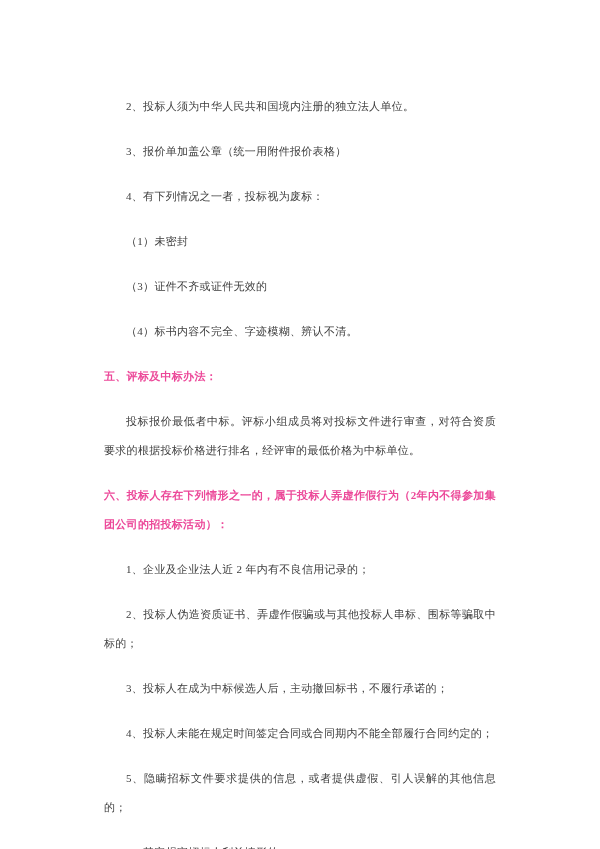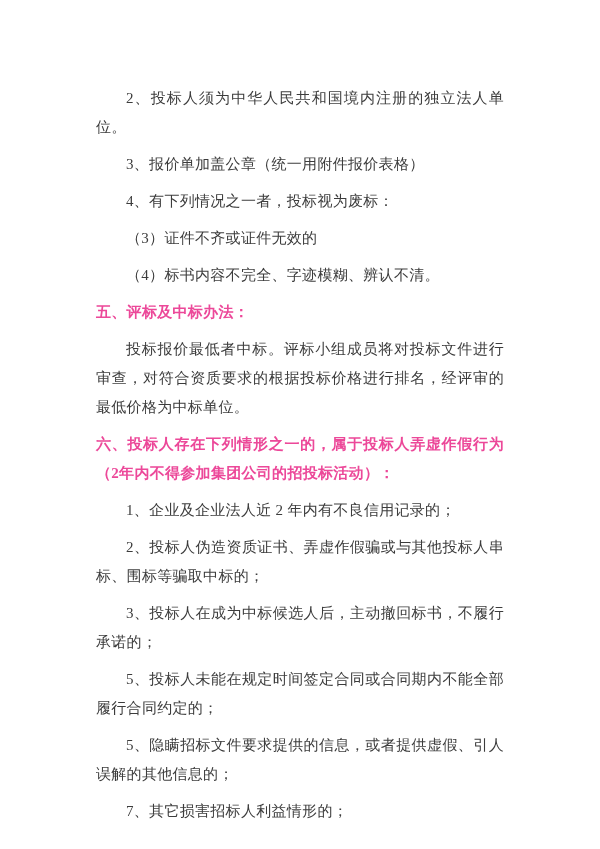--- a/index.html
+++ b/index.html
@@ -15,22 +15,22 @@
     overflow: hidden;
     font-family: "Liberation Serif", "DejaVu Serif", serif;
   }
   .content {
     position: absolute;
     left: 88px;
     top: 76px;
     width: 424px;
   }
   .para {
-    margin: 8px;
-    font-size: 15px;
+    margin: 16px;
+    font-size: 11px;
     line-height: 29px;
     color: #3c3c3c;
     letter-spacing: 0.3px;
     text-align: justify;
     text-justify: inter-character;
     word-break: normal;
     overflow-wrap: normal;
   }
   .para.indent {
     text-indent: 2em;
@@ -41,25 +41,26 @@
   }
 </style>
 </head>
 <body>
 
 <div class="page">
   <div class="content" id="doc-content">
       <p class="para indent">2、投标人须为中华人民共和国境内注册的独立法人单位。</p>
       <p class="para indent">3、报价单加盖公章（统一用附件报价表格）</p>
       <p class="para indent">4、有下列情况之一者，投标视为废标：</p>
+      <p class="para indent">（1）未密封</p>
       <p class="para indent">（3）证件不齐或证件无效的</p>
       <p class="para indent">（4）标书内容不完全、字迹模糊、辨认不清。</p>
       <p class="para bold">五、评标及中标办法：</p>
       <p class="para indent">投标报价最低者中标。评标小组成员将对投标文件进行审查，对符合资质要求的根据投标价格进行排名，经评审的最低价格为中标单位。</p>
       <p class="para bold">六、投标人存在下列情形之一的，属于投标人弄虚作假行为（2年内不得参加集团公司的招投标活动）：</p>
       <p class="para indent">1、企业及企业法人近 2 年内有不良信用记录的；</p>
       <p class="para indent">2、投标人伪造资质证书、弄虚作假骗或与其他投标人串标、围标等骗取中标的；</p>
       <p class="para indent">3、投标人在成为中标候选人后，主动撤回标书，不履行承诺的；</p>
-      <p class="para indent">5、投标人未能在规定时间签定合同或合同期内不能全部履行合同约定的；</p>
+      <p class="para indent">4、投标人未能在规定时间签定合同或合同期内不能全部履行合同约定的；</p>
       <p class="para indent">5、隐瞒招标文件要求提供的信息，或者提供虚假、引人误解的其他信息的；</p>
       <p class="para indent">7、其它损害招标人利益情形的；</p>
     </div>
 </div>
 
 </body></html>

